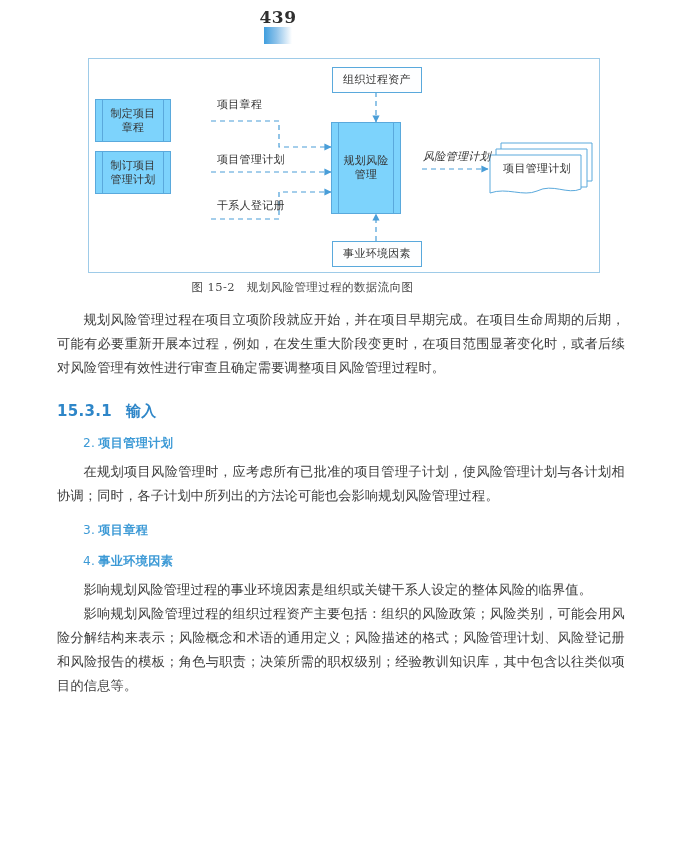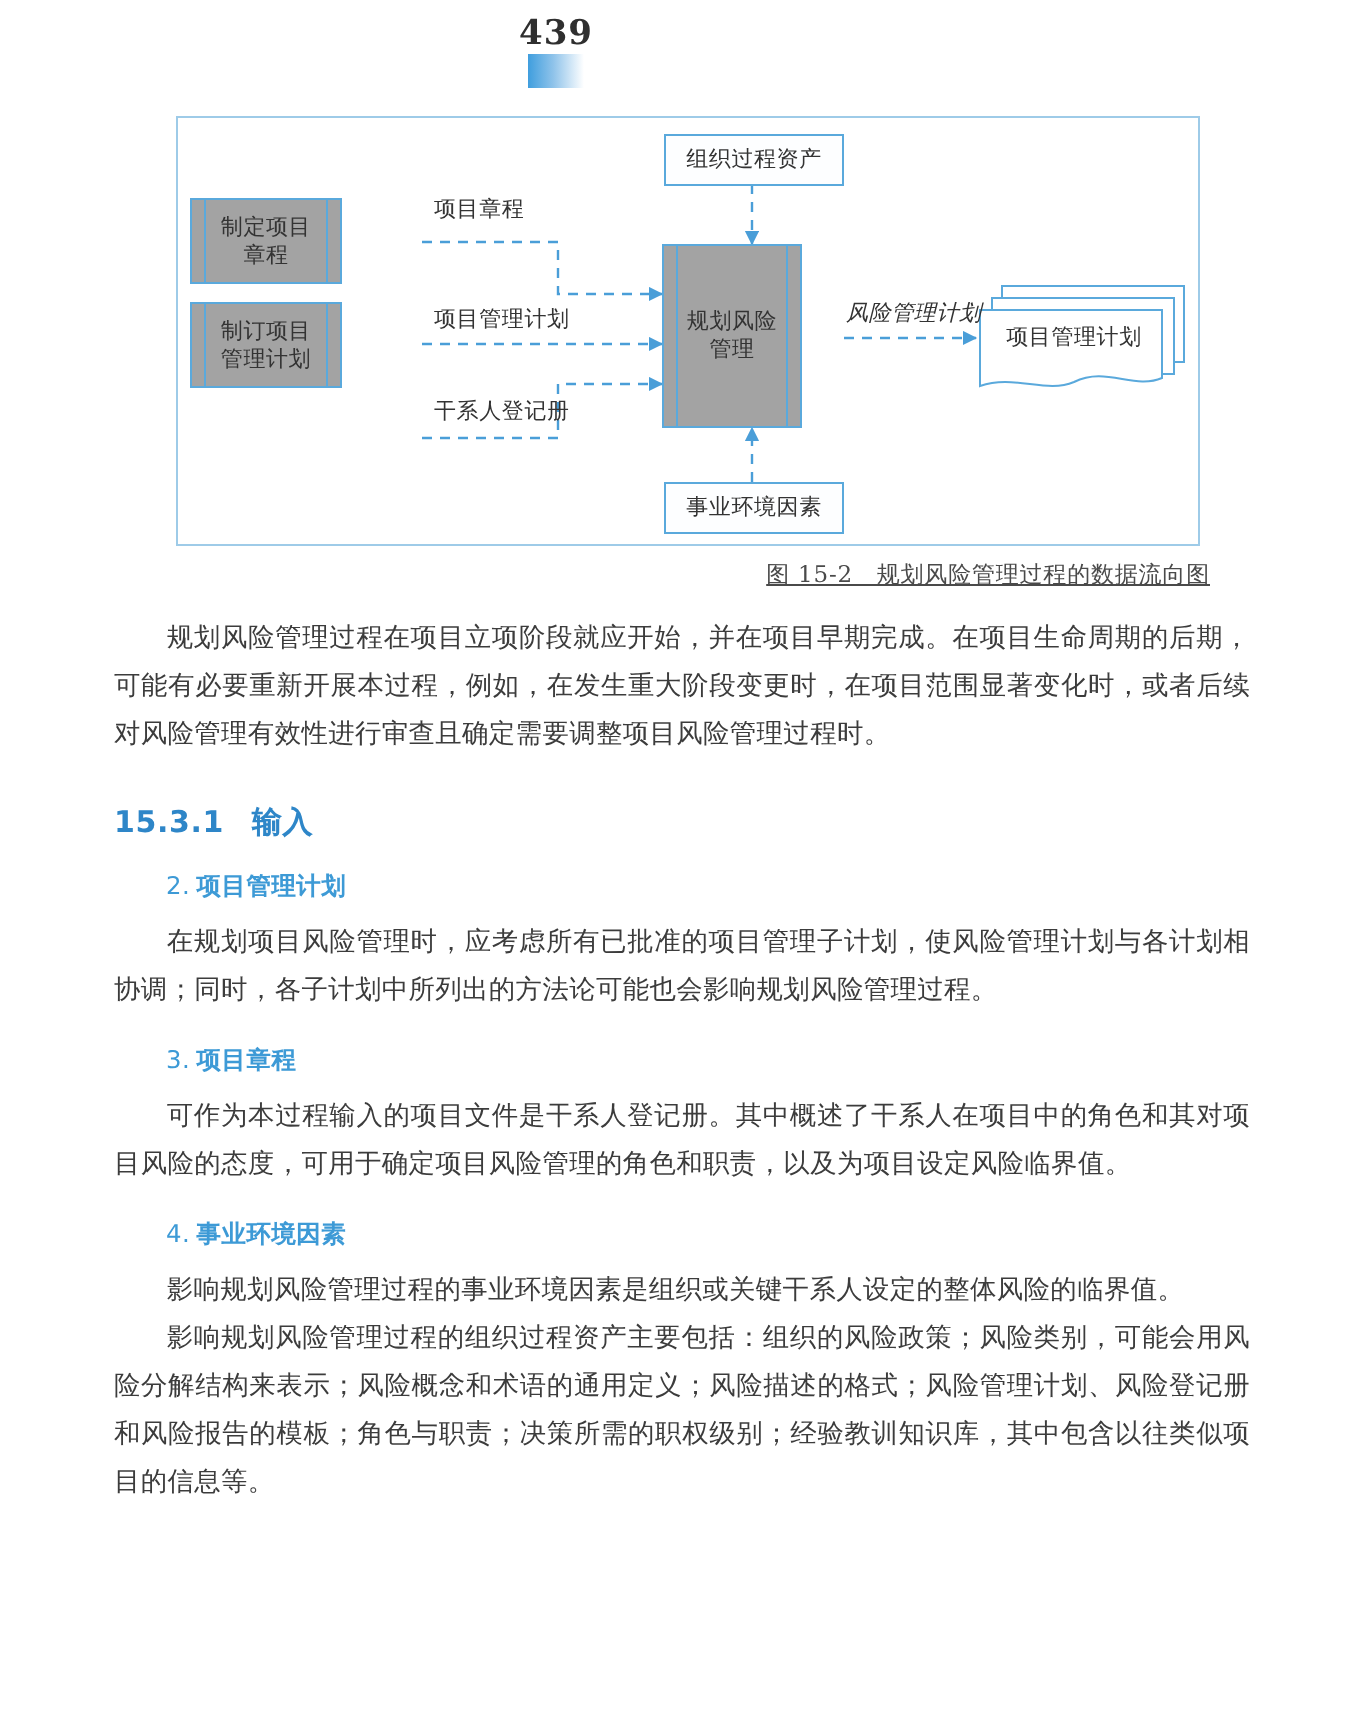--- a/index.html
+++ b/index.html
@@ -70,21 +70,21 @@
     border: 1px solid #9ecbe8;
     box-sizing: border-box;
     background: #ffffff;
   }
   .fig-inner { position: absolute; inset: 0; }
 
   
   .proc-box {
     position: absolute;
     border: 1px solid #5aa9dc;
-    background: #a3a3a3;
+    background: #7dd3fc;
     box-sizing: border-box;
     display: flex;
     align-items: center;
     justify-content: center;
     text-align: center;
     font-size: 11px;
     line-height: 1.25;
     color: #333333;
     letter-spacing: 0.3px;
   }
@@ -141,25 +141,24 @@
     font-size: 11px;
     color: #333333;
     letter-spacing: 0.3px;
   }
 
   .fig-caption {
     position: absolute;
     left: 0;
     top: 280px;
     width: 605px;
-    text-align: right;
+    text-align: center;
     font-size: 11.5px;
     color: #4a4a4a;
     letter-spacing: 0.4px;
-    text-decoration: underline;
   }
 
   
   .content {
     position: absolute;
     left: 57px;
     top: 308px;
     width: 568px;
   }
   p.para {
@@ -285,21 +284,20 @@
     <div class="sub-heading">
       <span class="snum">2.</span><span>项目管理计划</span>
     </div>
     <p class="para">在规划项目风险管理时，应考虑所有已批准的项目管理子计划，使风险管理计划与各计划相协调；同时，各子计划中所列出的方法论可能也会影响规划风险管理过程。</p>
   </div>
 
   <div class="blk">
     <div class="sub-heading">
       <span class="snum">3.</span><span>项目章程</span>
     </div>
-    <p class="para">可作为本过程输入的项目文件是干系人登记册。其中概述了干系人在项目中的角色和其对项目风险的态度，可用于确定项目风险管理的角色和职责，以及为项目设定风险临界值。</p>
   </div>
 
   <div class="blk">
     <div class="sub-heading">
       <span class="snum">4.</span><span>事业环境因素</span>
     </div>
     <p class="para">影响规划风险管理过程的事业环境因素是组织或关键干系人设定的整体风险的临界值。</p>
   </div>
 
   <div class="blk">

